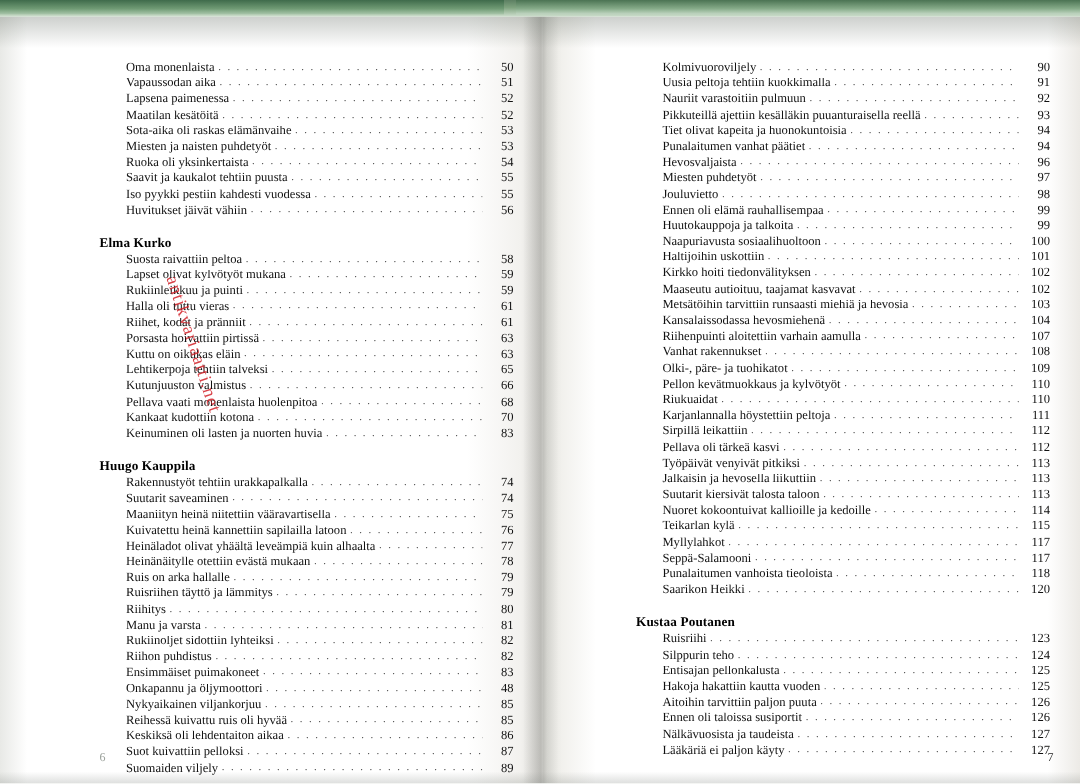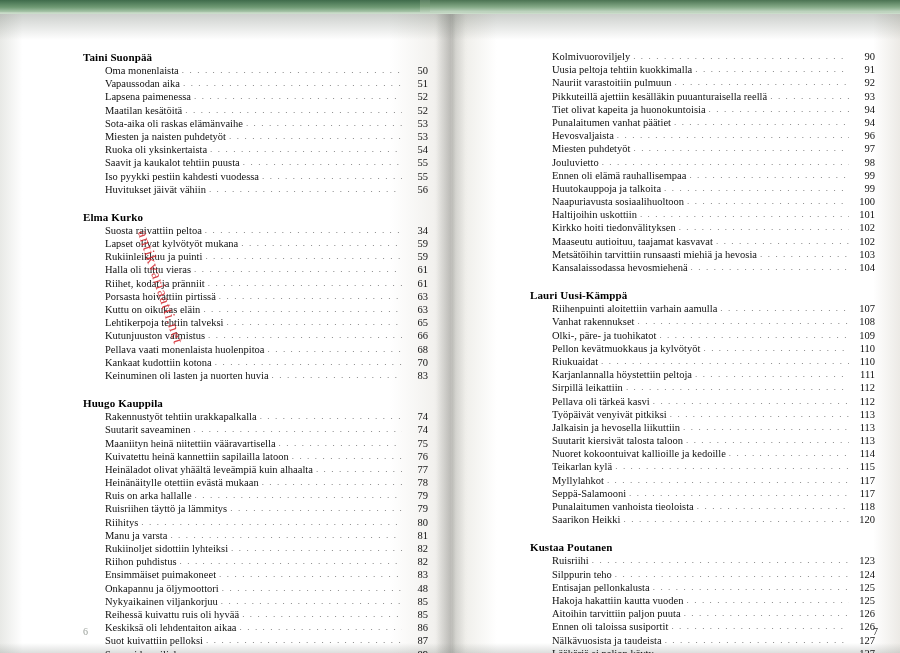--- a/index.html
+++ b/index.html
@@ -164,21 +164,20 @@
     <div class="scanbar-right"></div>
   </div>
 
   <div class="page page-left"></div>
   <div class="page page-right"></div>
   <div class="gutter-shadow"></div>
   <div class="top-edge-shadow"></div>
   <div class="bottom-edge"></div>
 
   <div class="col col-left" id="left-col">
-      <div class="section-title first">Taini Suonpää</div>
       <div class="entry">
         <span class="txt">Oma monenlaista</span>
         <span class="dots">. . . . . . . . . . . . . . . . . . . . . . . . . . . . . . . . . . . . . . . . . . . . . . . . . . . . . . . . . . . . . . . . . . . . . . . . . . . . . . . . . . . . . . . . . . . . . . . . . . . . . . . . . . . . . . . . . . . . . . . . </span>
         <span class="pg">50</span>
       </div>
       <div class="entry">
         <span class="txt">Vapaussodan aika</span>
         <span class="dots">. . . . . . . . . . . . . . . . . . . . . . . . . . . . . . . . . . . . . . . . . . . . . . . . . . . . . . . . . . . . . . . . . . . . . . . . . . . . . . . . . . . . . . . . . . . . . . . . . . . . . . . . . . . . . . . . . . . . . . . . </span>
         <span class="pg">51</span>
       </div>
@@ -219,21 +218,21 @@
       </div>
       <div class="entry">
         <span class="txt">Huvitukset jäivät vähiin</span>
         <span class="dots">. . . . . . . . . . . . . . . . . . . . . . . . . . . . . . . . . . . . . . . . . . . . . . . . . . . . . . . . . . . . . . . . . . . . . . . . . . . . . . . . . . . . . . . . . . . . . . . . . . . . . . . . . . . . . . . . . . . . . . . . </span>
         <span class="pg">56</span>
       </div>
       <div class="section-title">Elma Kurko</div>
       <div class="entry">
         <span class="txt">Suosta raivattiin peltoa</span>
         <span class="dots">. . . . . . . . . . . . . . . . . . . . . . . . . . . . . . . . . . . . . . . . . . . . . . . . . . . . . . . . . . . . . . . . . . . . . . . . . . . . . . . . . . . . . . . . . . . . . . . . . . . . . . . . . . . . . . . . . . . . . . . . </span>
-        <span class="pg">34</span>
+        <span class="pg">58</span>
       </div>
       <div class="entry">
         <span class="txt">Lapset olivat kylvötyöt mukana</span>
         <span class="dots">. . . . . . . . . . . . . . . . . . . . . . . . . . . . . . . . . . . . . . . . . . . . . . . . . . . . . . . . . . . . . . . . . . . . . . . . . . . . . . . . . . . . . . . . . . . . . . . . . . . . . . . . . . . . . . . . . . . . . . . . </span>
         <span class="pg">59</span>
       </div>
       <div class="entry">
         <span class="txt">Rukiinleikkuu ja puinti</span>
         <span class="dots">. . . . . . . . . . . . . . . . . . . . . . . . . . . . . . . . . . . . . . . . . . . . . . . . . . . . . . . . . . . . . . . . . . . . . . . . . . . . . . . . . . . . . . . . . . . . . . . . . . . . . . . . . . . . . . . . . . . . . . . . </span>
         <span class="pg">59</span>
@@ -459,21 +458,20 @@
       <div class="entry">
         <span class="txt">Metsätöihin tarvittiin runsaasti miehiä ja hevosia</span>
         <span class="dots">. . . . . . . . . . . . . . . . . . . . . . . . . . . . . . . . . . . . . . . . . . . . . . . . . . . . . . . . . . . . . . . . . . . . . . . . . . . . . . . . . . . . . . . . . . . . . . . . . . . . . . . . . . . . . . . . . . . . . . . . </span>
         <span class="pg">103</span>
       </div>
       <div class="entry">
         <span class="txt">Kansalaissodassa hevosmiehenä</span>
         <span class="dots">. . . . . . . . . . . . . . . . . . . . . . . . . . . . . . . . . . . . . . . . . . . . . . . . . . . . . . . . . . . . . . . . . . . . . . . . . . . . . . . . . . . . . . . . . . . . . . . . . . . . . . . . . . . . . . . . . . . . . . . . </span>
         <span class="pg">104</span>
       </div>
-      <div class="section-title">Lauri Uusi-Kämppä</div>
       <div class="entry">
         <span class="txt">Riihenpuinti aloitettiin varhain aamulla</span>
         <span class="dots">. . . . . . . . . . . . . . . . . . . . . . . . . . . . . . . . . . . . . . . . . . . . . . . . . . . . . . . . . . . . . . . . . . . . . . . . . . . . . . . . . . . . . . . . . . . . . . . . . . . . . . . . . . . . . . . . . . . . . . . . </span>
         <span class="pg">107</span>
       </div>
       <div class="entry">
         <span class="txt">Vanhat rakennukset</span>
         <span class="dots">. . . . . . . . . . . . . . . . . . . . . . . . . . . . . . . . . . . . . . . . . . . . . . . . . . . . . . . . . . . . . . . . . . . . . . . . . . . . . . . . . . . . . . . . . . . . . . . . . . . . . . . . . . . . . . . . . . . . . . . . </span>
         <span class="pg">108</span>
       </div>

